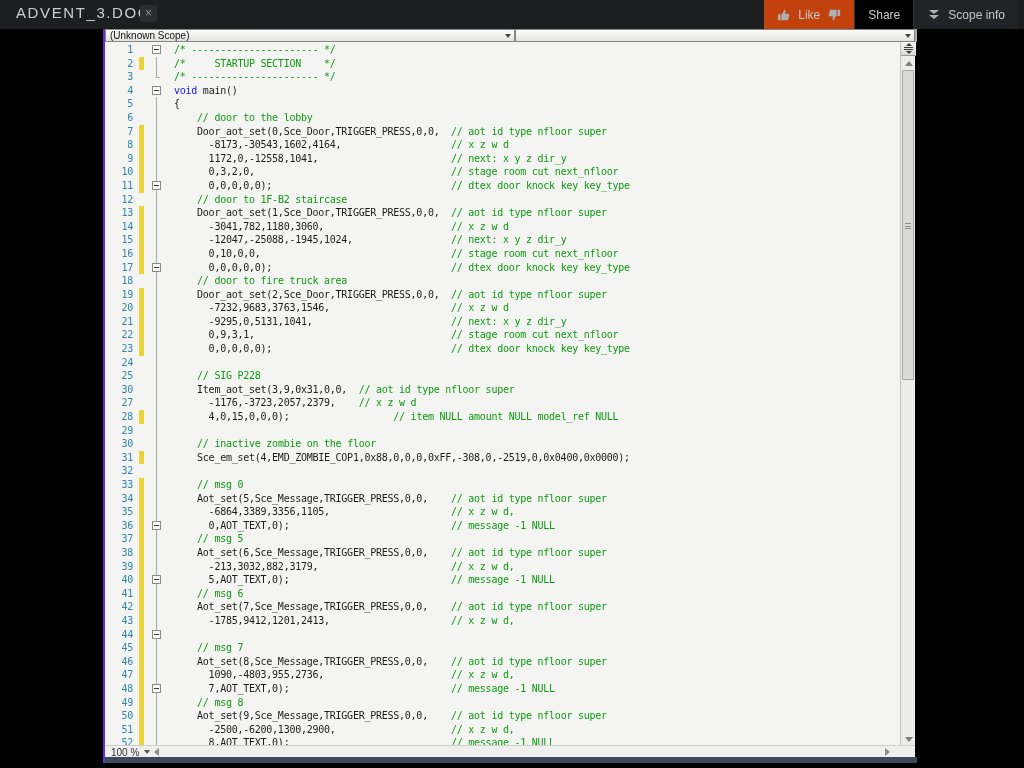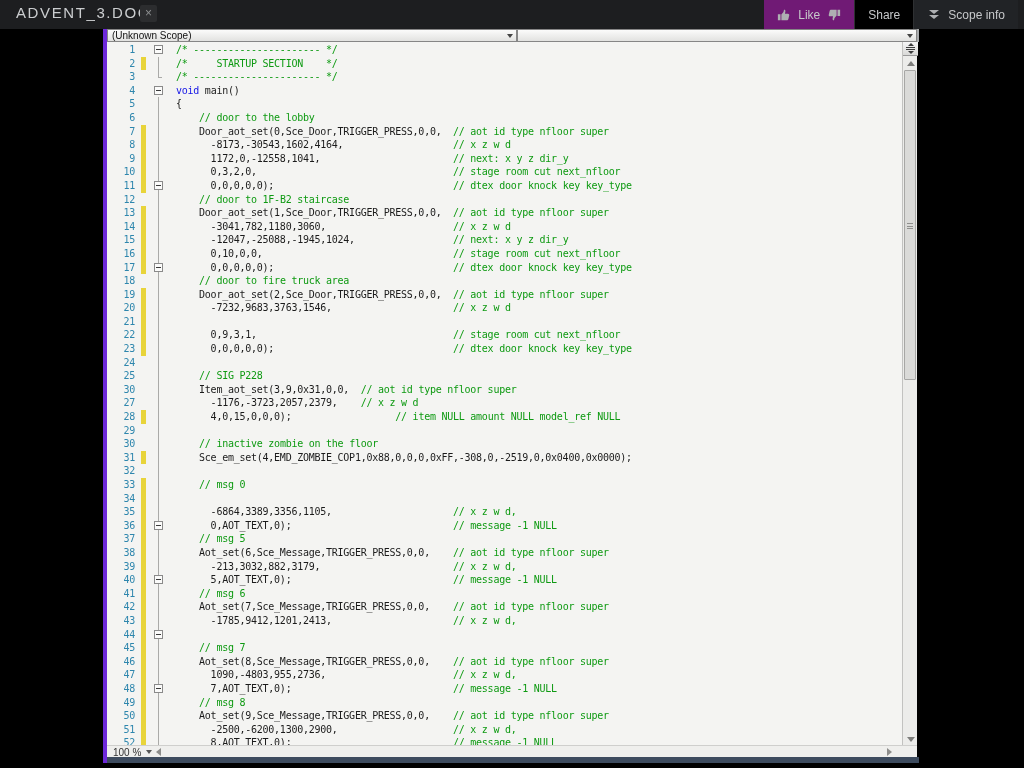--- a/index.html
+++ b/index.html
@@ -16,29 +16,29 @@
   
   .vheader{position:absolute;left:0;top:0;width:1024px;height:29px;background:var(--header-bg);
     display:flex;align-items:center}
   .fname{position:absolute;left:16px;top:4px;font-size:15px;letter-spacing:1.6px;
     color:var(--header-text)}
   .closebox{position:absolute;left:140px;top:5px;width:17px;height:17px;background:#2c2d2f;
     color:#8d8f91;font-size:12px;line-height:16px;text-align:center;border-radius:2px;cursor:default}
   .hbtns{position:absolute;right:6px;top:0;height:29px;display:flex;align-items:stretch}
   .hbtn{display:flex;align-items:center;gap:7px;padding:0 13px;color:#c6c8ca;font-size:12px;
     border-left:1px solid #2e3032}
-  .hbtn.like{background:#701a75;border-left:none}
+  .hbtn.like{background:#c2410c;border-left:none}
   .hbtn.share{background:#000000}
   .hbtn.more{background:#212326}
   .hicon{width:14px;height:14px;display:inline-block}
   .hicon svg{width:14px;height:14px;fill:#aeb0b2}
 
   
   .editor{position:absolute;left:103px;top:29px;width:812px;height:734px;background:var(--editor-bg);
-    border-left:4px solid #6d28d9;border-right:1px solid #55585c}
+    border-left:2px solid #6d28d9;border-right:1px solid #55585c}
   .comborow{position:absolute;left:0;top:0;width:812px;height:13px;background:#a9abad}
   .combo{position:absolute;top:0;height:13px;background:linear-gradient(#fbfbfb,#e2e2e0);
     border:1px solid #868686;font-size:10px;line-height:11px;color:#111;padding-left:4px;
     white-space:nowrap;overflow:hidden}
   .combo .arr{position:absolute;right:3px;top:4px;width:0;height:0;
     border-left:3px solid transparent;border-right:3px solid transparent;border-top:4px solid #444}
   .combo.scope{left:0;width:410px}
   .combo.types{left:410px;width:400px}
 
   
@@ -160,34 +160,34 @@
         <div class="crow"><span class="ln">11</span><span class="chg on"></span><span class="fold"><i class="vl"></i><i class="fb"></i></span><span class="codetxt"><span class="p">      0,0,0,0,0);</span><span class="p">                               </span><span class="c">// dtex door knock key key_type</span></span></div>
         <div class="crow"><span class="ln">12</span><span class="chg"></span><span class="fold"><i class="vl"></i></span><span class="codetxt"><span class="p">    </span><span class="c">// door to 1F-B2 staircase</span></span></div>
         <div class="crow"><span class="ln">13</span><span class="chg on"></span><span class="fold"><i class="vl"></i></span><span class="codetxt"><span class="p">    Door_aot_set(1,Sce_Door,TRIGGER_PRESS,0,0,</span><span class="p">  </span><span class="c">// aot id type nfloor super</span></span></div>
         <div class="crow"><span class="ln">14</span><span class="chg on"></span><span class="fold"><i class="vl"></i></span><span class="codetxt"><span class="p">      -3041,782,1180,3060,</span><span class="p">                      </span><span class="c">// x z w d</span></span></div>
         <div class="crow"><span class="ln">15</span><span class="chg on"></span><span class="fold"><i class="vl"></i></span><span class="codetxt"><span class="p">      -12047,-25088,-1945,1024,</span><span class="p">                 </span><span class="c">// next: x y z dir_y</span></span></div>
         <div class="crow"><span class="ln">16</span><span class="chg on"></span><span class="fold"><i class="vl"></i></span><span class="codetxt"><span class="p">      0,10,0,0,</span><span class="p">                                 </span><span class="c">// stage room cut next_nfloor</span></span></div>
         <div class="crow"><span class="ln">17</span><span class="chg on"></span><span class="fold"><i class="vl"></i><i class="fb"></i></span><span class="codetxt"><span class="p">      0,0,0,0,0);</span><span class="p">                               </span><span class="c">// dtex door knock key key_type</span></span></div>
         <div class="crow"><span class="ln">18</span><span class="chg"></span><span class="fold"><i class="vl"></i></span><span class="codetxt"><span class="p">    </span><span class="c">// door to fire truck area</span></span></div>
         <div class="crow"><span class="ln">19</span><span class="chg on"></span><span class="fold"><i class="vl"></i></span><span class="codetxt"><span class="p">    Door_aot_set(2,Sce_Door,TRIGGER_PRESS,0,0,</span><span class="p">  </span><span class="c">// aot id type nfloor super</span></span></div>
         <div class="crow"><span class="ln">20</span><span class="chg on"></span><span class="fold"><i class="vl"></i></span><span class="codetxt"><span class="p">      -7232,9683,3763,1546,</span><span class="p">                     </span><span class="c">// x z w d</span></span></div>
-        <div class="crow"><span class="ln">21</span><span class="chg on"></span><span class="fold"><i class="vl"></i></span></div>
+        <div class="crow"><span class="ln">21</span><span class="chg on"></span><span class="fold"><i class="vl"></i></span><span class="codetxt"><span class="p">      -9295,0,5131,1041,</span><span class="p">                        </span><span class="c">// next: x y z dir_y</span></span></div>
         <div class="crow"><span class="ln">22</span><span class="chg on"></span><span class="fold"><i class="vl"></i></span><span class="codetxt"><span class="p">      0,9,3,1,</span><span class="p">                                  </span><span class="c">// stage room cut next_nfloor</span></span></div>
         <div class="crow"><span class="ln">23</span><span class="chg on"></span><span class="fold"><i class="vl"></i></span><span class="codetxt"><span class="p">      0,0,0,0,0);</span><span class="p">                               </span><span class="c">// dtex door knock key key_type</span></span></div>
         <div class="crow"><span class="ln">24</span><span class="chg"></span><span class="fold"><i class="vl"></i></span><span class="codetxt"></span></div>
         <div class="crow"><span class="ln">25</span><span class="chg"></span><span class="fold"><i class="vl"></i></span><span class="codetxt"><span class="p">    </span><span class="c">// SIG P228</span></span></div>
         <div class="crow"><span class="ln">30</span><span class="chg"></span><span class="fold"><i class="vl"></i></span><span class="codetxt"><span class="p">    Item_aot_set(3,9,0x31,0,0,</span><span class="p">  </span><span class="c">// aot id type nfloor super</span></span></div>
         <div class="crow"><span class="ln">27</span><span class="chg"></span><span class="fold"><i class="vl"></i></span><span class="codetxt"><span class="p">      -1176,-3723,2057,2379,</span><span class="p">    </span><span class="c">// x z w d</span></span></div>
         <div class="crow"><span class="ln">28</span><span class="chg on"></span><span class="fold"><i class="vl"></i></span><span class="codetxt"><span class="p">      4,0,15,0,0,0);</span><span class="p">                  </span><span class="c">// item NULL amount NULL model_ref NULL</span></span></div>
         <div class="crow"><span class="ln">29</span><span class="chg"></span><span class="fold"><i class="vl"></i></span><span class="codetxt"></span></div>
         <div class="crow"><span class="ln">30</span><span class="chg"></span><span class="fold"><i class="vl"></i></span><span class="codetxt"><span class="p">    </span><span class="c">// inactive zombie on the floor</span></span></div>
         <div class="crow"><span class="ln">31</span><span class="chg on"></span><span class="fold"><i class="vl"></i></span><span class="codetxt"><span class="p">    Sce_em_set(4,EMD_ZOMBIE_COP1,0x88,0,0,0,0xFF,-308,0,-2519,0,0x0400,0x0000);</span></span></div>
         <div class="crow"><span class="ln">32</span><span class="chg"></span><span class="fold"><i class="vl"></i></span><span class="codetxt"></span></div>
         <div class="crow"><span class="ln">33</span><span class="chg on"></span><span class="fold"><i class="vl"></i></span><span class="codetxt"><span class="p">    </span><span class="c">// msg 0</span></span></div>
-        <div class="crow"><span class="ln">34</span><span class="chg on"></span><span class="fold"><i class="vl"></i></span></div>
+        <div class="crow"><span class="ln">34</span><span class="chg on"></span><span class="fold"><i class="vl"></i></span><span class="codetxt"><span class="p">    Aot_set(5,Sce_Message,TRIGGER_PRESS,0,0,</span><span class="p">    </span><span class="c">// aot id type nfloor super</span></span></div>
         <div class="crow"><span class="ln">35</span><span class="chg on"></span><span class="fold"><i class="vl"></i></span><span class="codetxt"><span class="p">      -6864,3389,3356,1105,</span><span class="p">                     </span><span class="c">// x z w d,</span></span></div>
         <div class="crow"><span class="ln">36</span><span class="chg on"></span><span class="fold"><i class="vl"></i><i class="fb"></i></span><span class="codetxt"><span class="p">      0,AOT_TEXT,0);</span><span class="p">                            </span><span class="c">// message -1 NULL</span></span></div>
         <div class="crow"><span class="ln">37</span><span class="chg on"></span><span class="fold"><i class="vl"></i></span><span class="codetxt"><span class="p">    </span><span class="c">// msg 5</span></span></div>
         <div class="crow"><span class="ln">38</span><span class="chg on"></span><span class="fold"><i class="vl"></i></span><span class="codetxt"><span class="p">    Aot_set(6,Sce_Message,TRIGGER_PRESS,0,0,</span><span class="p">    </span><span class="c">// aot id type nfloor super</span></span></div>
         <div class="crow"><span class="ln">39</span><span class="chg on"></span><span class="fold"><i class="vl"></i></span><span class="codetxt"><span class="p">      -213,3032,882,3179,</span><span class="p">                       </span><span class="c">// x z w d,</span></span></div>
         <div class="crow"><span class="ln">40</span><span class="chg on"></span><span class="fold"><i class="vl"></i><i class="fb"></i></span><span class="codetxt"><span class="p">      5,AOT_TEXT,0);</span><span class="p">                            </span><span class="c">// message -1 NULL</span></span></div>
         <div class="crow"><span class="ln">41</span><span class="chg on"></span><span class="fold"><i class="vl"></i></span><span class="codetxt"><span class="p">    </span><span class="c">// msg 6</span></span></div>
         <div class="crow"><span class="ln">42</span><span class="chg on"></span><span class="fold"><i class="vl"></i></span><span class="codetxt"><span class="p">    Aot_set(7,Sce_Message,TRIGGER_PRESS,0,0,</span><span class="p">    </span><span class="c">// aot id type nfloor super</span></span></div>
         <div class="crow"><span class="ln">43</span><span class="chg on"></span><span class="fold"><i class="vl"></i></span><span class="codetxt"><span class="p">      -1785,9412,1201,2413,</span><span class="p">                     </span><span class="c">// x z w d,</span></span></div>
         <div class="crow"><span class="ln">44</span><span class="chg on"></span><span class="fold"><i class="vl"></i><i class="fb"></i></span></div>

